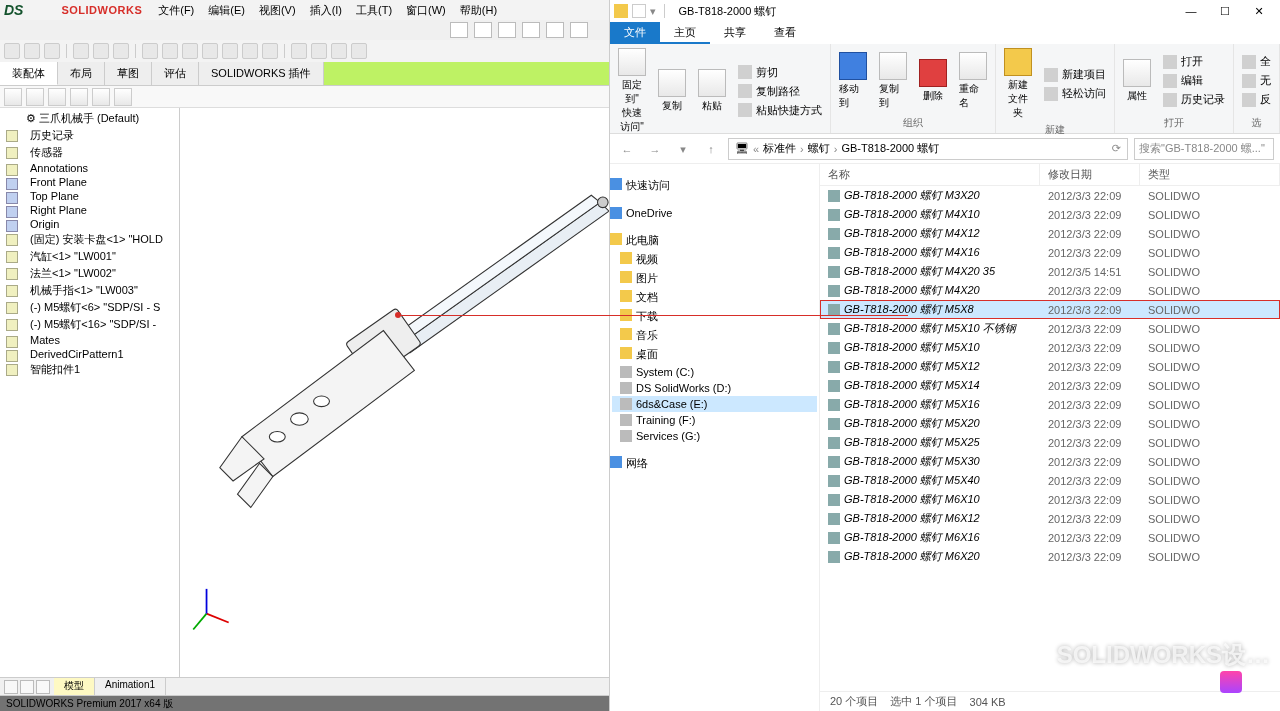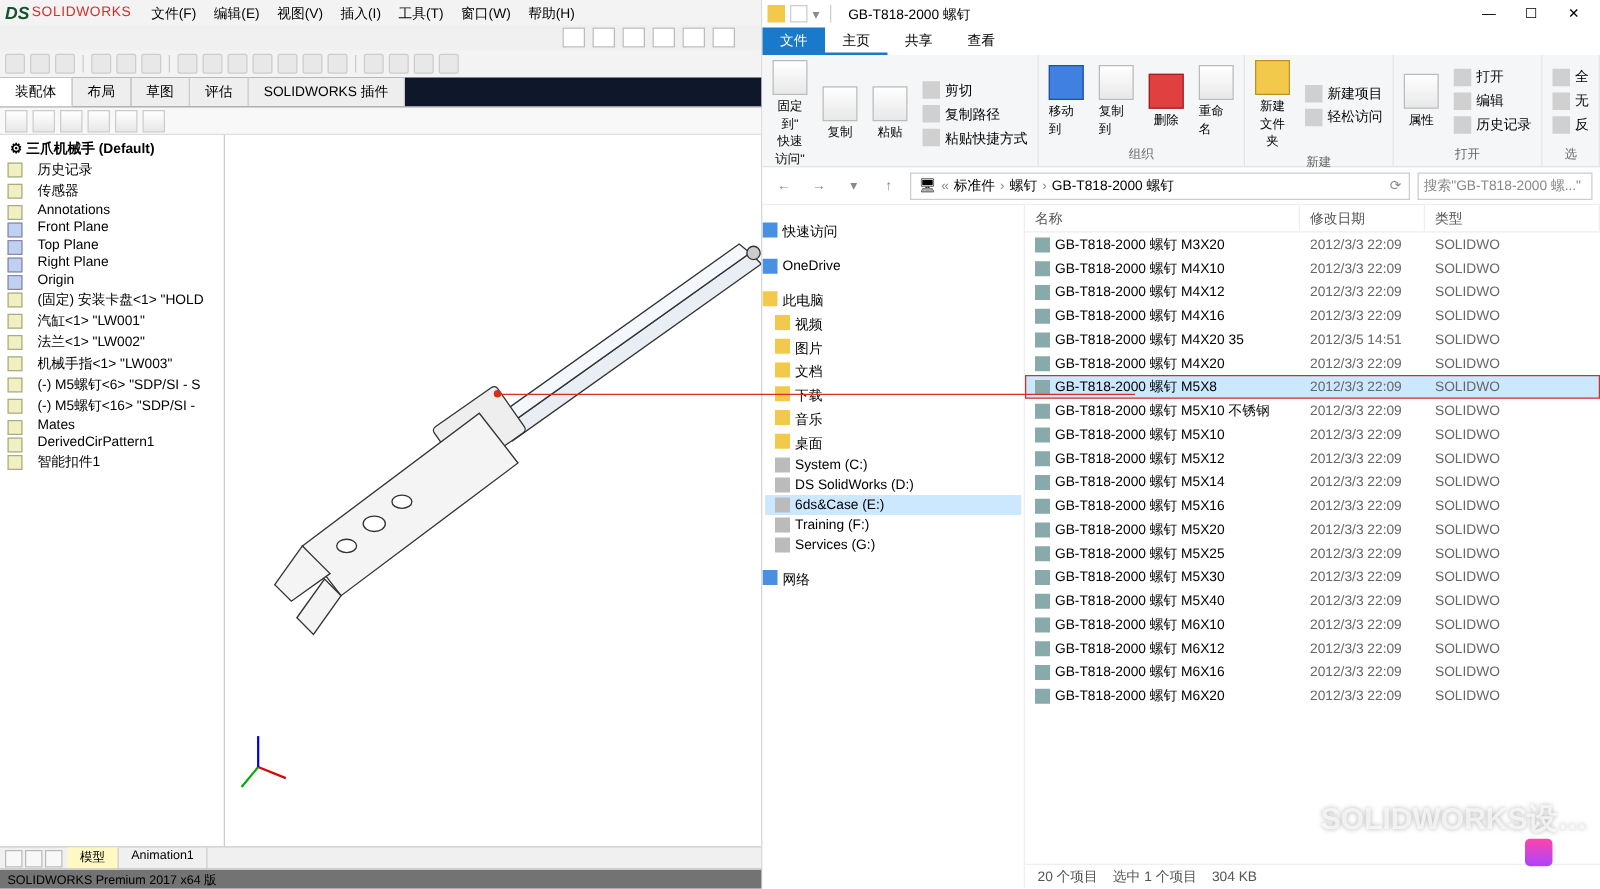--- a/index.html
+++ b/index.html
@@ -4,38 +4,38 @@
 <style>
 * { margin: 0; padding: 0; box-sizing: border-box; font-family: "Microsoft YaHei", Tahoma, sans-serif; font-size: 11px; }
 body { background: #fff; width: 1280px; height: 711px; overflow: hidden; position: relative; }
 .container { display: flex; width: 100%; height: 100%; }
 
 
 .sw-side { width: 665px; height: 100%; display: flex; flex-direction: column; border-right: 1px solid #ccc; background: #f5f5f5; }
 .sw-menubar { display: flex; align-items: center; height: 20px; padding: 0 4px; gap: 2px; background: #f3f3f3; }
 .sw-logo { display: flex; align-items: center; font-weight: bold; margin-right: 8px; }
 .sw-logo-icon { color: #14532d; font-style: italic; font-weight: bold; font-size: 14px; margin-right: 2px; }
-.sw-logo-text { color: #d72e29; font-weight: normal; letter-spacing: 0.5px; }
+.sw-logo-text { color: #d72e29; font-weight: bold; letter-spacing: 0.5px; margin-left: 36px; }
 .sw-menuitem { padding: 2px 6px; cursor: pointer; }
 .sw-quickbar { display: flex; align-items: center; height: 22px; padding: 2px 4px; gap: 4px; background: #f3f3f3; }
 .sw-qicon { width: 16px; height: 16px; background: #e8e8e8; border: 1px solid #ccc; border-radius: 2px; cursor: pointer; }
 .sw-qsep { width: 1px; height: 14px; background: #ccc; margin: 0 2px; }
 .sw-mainbar { display: flex; align-items: center; height: 20px; padding: 4px; gap: 6px; background: #f0f0f0; }
 .sw-dropdown-icon { width: 18px; height: 16px; background: #fff; border: 1px solid #bbb; position: relative; }
-.sw-tabs { display: flex; height: 24px; background: #0f172a; border-bottom: 1px solid #ccc; }
+.sw-tabs { display: flex; height: 24px; background: #bef264; border-bottom: 1px solid #ccc; }
 .sw-tab { padding: 4px 12px; border-right: 1px solid #ccc; cursor: pointer; background: #eee; }
 .sw-tab.active { background: #fff; border-bottom: 1px solid #fff; }
 .sw-toolrow { display: flex; height: 22px; padding: 2px 4px; gap: 4px; background: #f8f8f8; border-bottom: 1px solid #ddd; align-items: center; }
 .sw-ticon { width: 18px; height: 18px; border: 1px solid #ccc; background: linear-gradient(#fff,#e8e8e8); cursor: pointer; }
 .sw-content { flex: 1; display: flex; overflow: hidden; }
 .sw-tree { width: 180px; background: #fff; border-right: 1px solid #ccc; overflow-y: auto; padding: 2px; font-size: 11px; }
 .sw-tree-item { padding: 1px 2px 1px 16px; white-space: nowrap; cursor: pointer; position: relative; }
 .sw-tree-item::before { content: ""; position: absolute; left: 4px; top: 3px; width: 10px; height: 10px; background: #f0f0c0; border: 1px solid #aa8; }
 .sw-tree-item.pm::before { background: #c0d0f0; border-color: #88a; }
-.sw-tree-item.root { padding-left: 6px; font-weight: bold; }
+.sw-tree-item.root { padding-left: 6px; font-weight: normal; margin-left: 18px; }
 .sw-tree-item.root::before { display: none; }
 .sw-tree-item.indent2 { padding-left: 28px; }
 .sw-viewport { flex: 1; background: #fff; position: relative; }
 .sw-canvas { width: 100%; height: 100%; }
 .sw-bottom-tabs { display: flex; height: 18px; background: #f0f0f0; border-top: 1px solid #ccc; }
 .sw-btab { padding: 1px 10px; border-right: 1px solid #ccc; cursor: pointer; font-size: 10px; }
 .sw-btab.active { background: #fef9c3; }
 .sw-status { height: 16px; padding: 1px 6px; font-size: 10px; background: #737373; border-top: 1px solid #ccc; }
 .sw-btab-iconbox { display: flex; align-items: center; padding: 0 4px; gap: 2px; }
 .sw-btab-icon { width: 14px; height: 14px; border: 1px solid #bbb; background: #f8f8f8; }
@@ -85,21 +85,21 @@
 .ex-fheader { display: flex; height: 22px; border-bottom: 1px solid #eee; align-items: center; }
 .ex-fhcol { padding: 3px 8px; border-right: 1px solid #eee; cursor: pointer; color: #555; font-size: 11px; }
 .ex-fhcol.name { width: 220px; }
 .ex-fhcol.date { width: 100px; }
 .ex-fhcol.type { flex: 1; }
 .ex-frows { flex: 1; overflow-y: auto; position: relative; }
 .ex-frow { display: flex; height: 19px; align-items: center; cursor: pointer; }
 .ex-frow.sel { background: #cce8ff; }
 .ex-frow.hl { outline: 1px solid #d72e29; outline-offset: -1px; }
 .ex-fcell { padding: 0 8px; overflow: hidden; white-space: nowrap; font-size: 11px; }
-.ex-fcell.name { width: 220px; display: flex; align-items: center; gap: 4px; }
+.ex-fcell.name { width: 220px; display: flex; align-items: center; gap: 4px; font-style: italic; }
 .ex-fcell.date { width: 100px; color: #666; }
 .ex-fcell.type { flex: 1; color: #666; }
 .ex-ficon { width: 12px; height: 12px; background: #8aa; flex-shrink: 0; }
 .ex-status { height: 20px; border-top: 1px solid #eee; padding: 2px 10px; display: flex; align-items: center; gap: 12px; color: #555; font-size: 10px; }
 
 .annotation-line { position: absolute; left: 398px; top: 315px; width: 510px; height: 1px; background: #d72e29; pointer-events: none; z-index: 50; }
 .annotation-dot { position: absolute; left: 395px; top: 312px; width: 6px; height: 6px; background: #d72e29; border-radius: 50%; pointer-events: none; z-index: 50; }
 
 .watermark { position: absolute; right: 10px; bottom: 40px; font-size: 24px; color: rgba(255,255,255,0.7); text-shadow: 0 0 4px rgba(0,0,0,0.3); pointer-events: none; font-weight: bold; z-index: 60; }
 .wm-avatar { position: absolute; right: 38px; bottom: 18px; width: 22px; height: 22px; border-radius: 4px; background: linear-gradient(#f4a,#a4f); z-index: 60; }

